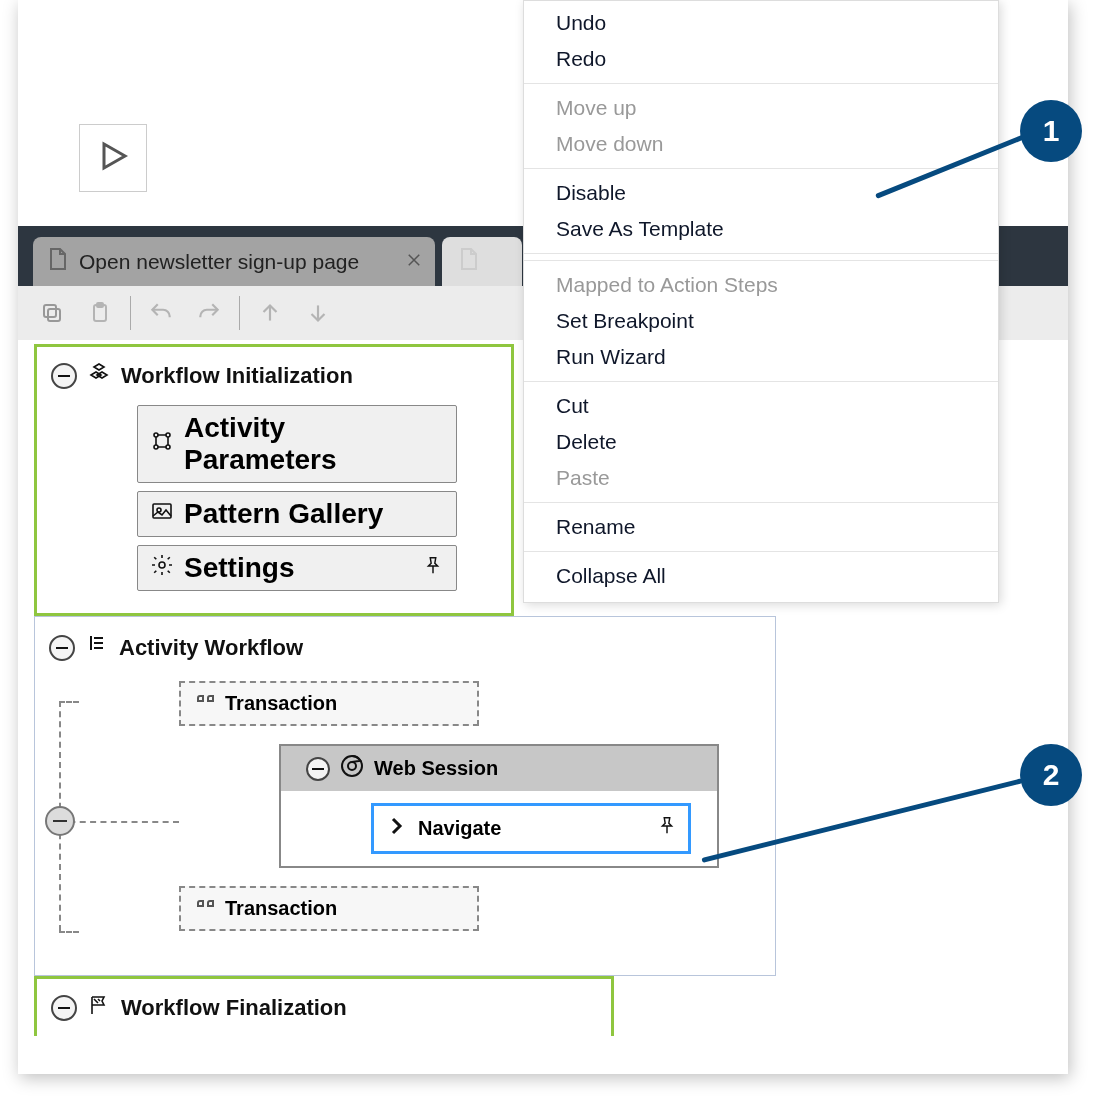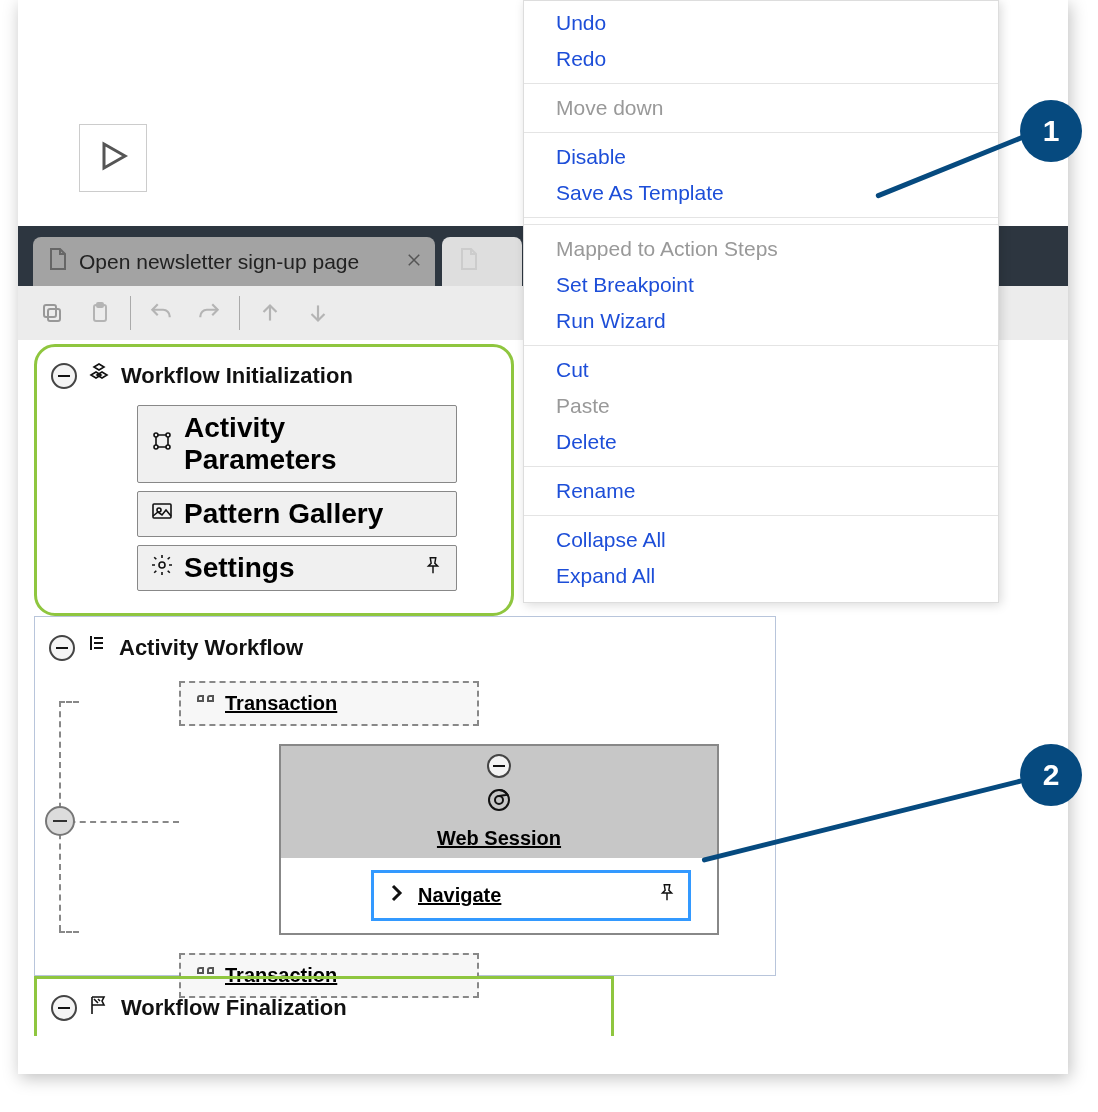--- a/index.html
+++ b/index.html
@@ -129,21 +129,21 @@
     font-weight:700;
     width: 320px;
     margin-bottom: 8px;
     justify-content: flex-start;
     position: relative;
   }
   .node-item .pin { margin-left:auto; }
   .children { padding-left: 86px; }
 
   
-  .aw-children { padding-left: 100px; position:relative;text-decoration:underline; }
+  .aw-children { padding-left: 100px; position:relative; }
   .trans-box {
     border: 2px dashed #888;
     background: #f7f7f7;
     padding: 6px 12px;
     display:flex; align-items:center; gap:8px;
     font-size:20px; font-weight:700;
     width: 300px; margin-bottom: 18px;
     margin-left: 30px;
   }
   
@@ -168,21 +168,21 @@
     margin-left: 130px;
     width: 440px;
     border: 2px solid #888;
     background:#fff;
     margin-bottom: 18px;
   }
   .websession-header {
     background:#c7c7c7;
     display:flex; align-items:center; gap:10px;
     padding: 8px 25px;
-    font-size:20px; font-weight:700;flex-direction:column;
+    font-size:20px; font-weight:700;
   }
   .navigate-box {
     margin: 12px 12px 12px 90px;
     border: 3px solid #3399ff;
     background:#fff;
     width: 320px;
     padding: 8px 10px;
     display:flex; align-items:center; gap:10px;
     font-size:20px; font-weight:700;
     position:relative;
@@ -196,21 +196,21 @@
     width: 476px;
     background:#fff;
     border: 1px solid #ddd;
     box-shadow: 2px 2px 10px rgba(0,0,0,0.15);
     padding: 4px 0 8px 0;
     font-size: 21px;
     z-index: 50;
   }
   .ctxmenu .item {
     padding: 6px 32px;
-    color: #1d4ed8;
+    color: #0f172a;
   }
   .ctxmenu .item.disabled { color: #999; }
   .ctxmenu .sep { height:1px; background:#e4e4e4; margin: 6px 0; }
 
   
   .callout-circle {
     position:absolute;
     width: 62px; height:62px;
     background:#064a7f;
     border-radius:50%;
@@ -309,21 +309,21 @@
     <div class="tool">
         <svg width="26" height="26" viewBox="0 0 24 24" fill="none" stroke="#888" stroke-width="2">
           <path d="M12 5v14"></path>
           <path d="M6 13l6 6 6-6"></path>
         </svg>
       </div>
   </div>
 
   <div class="workflow-area">
 
-    <div class="group green" style="width:480px;border-radius:21px;">
+    <div class="group green" style="width:480px;">
       <div class="group-header">
         <span class="collapse-circle">
             <span class="minus"></span>
           </span>
         <span class="ic">
           <svg viewBox="0 0 24 24" fill="none" stroke="#111" stroke-width="1.6">
               <path d="M7 6l5-3 5 3-5 3z"></path>
               <path d="M4 14l5-3 5 3-5 3z"></path>
               <path d="M10 14l5-3 5 3-5 3z"></path>
             </svg>
@@ -437,38 +437,38 @@
         <span>Workflow Finalization</span>
       </div>
     </div>
 
   </div>
 
   <div class="ctxmenu">
     <div class="item">Undo</div>
     <div class="item">Redo</div>
     <div class="sep"></div>
+    <div class="item disabled">Move up</div>
     <div class="item disabled">Move down</div>
     <div class="sep"></div>
     <div class="item">Disable</div>
     <div class="item">Save As Template</div>
     <div class="sep"></div>
     <div class="sep"></div>
     <div class="item disabled">Mapped to Action Steps</div>
     <div class="item">Set Breakpoint</div>
     <div class="item">Run Wizard</div>
     <div class="sep"></div>
     <div class="item">Cut</div>
+    <div class="item">Delete</div>
     <div class="item disabled">Paste</div>
-    <div class="item">Delete</div>
     <div class="sep"></div>
     <div class="item">Rename</div>
     <div class="sep"></div>
     <div class="item">Collapse All</div>
-    <div class="item">Expand All</div>
   </div>
 
 </div>
 
 <div class="callout-line" style="left:876px; top:194px; width:160px; transform: rotate(-22deg);"></div>
 <div class="callout-circle" style="left:1020px; top:100px;">
   <span>1</span>
 </div>
 
 <div class="callout-line" style="left:702px; top:858px; width:330px; transform: rotate(-14deg);"></div>

